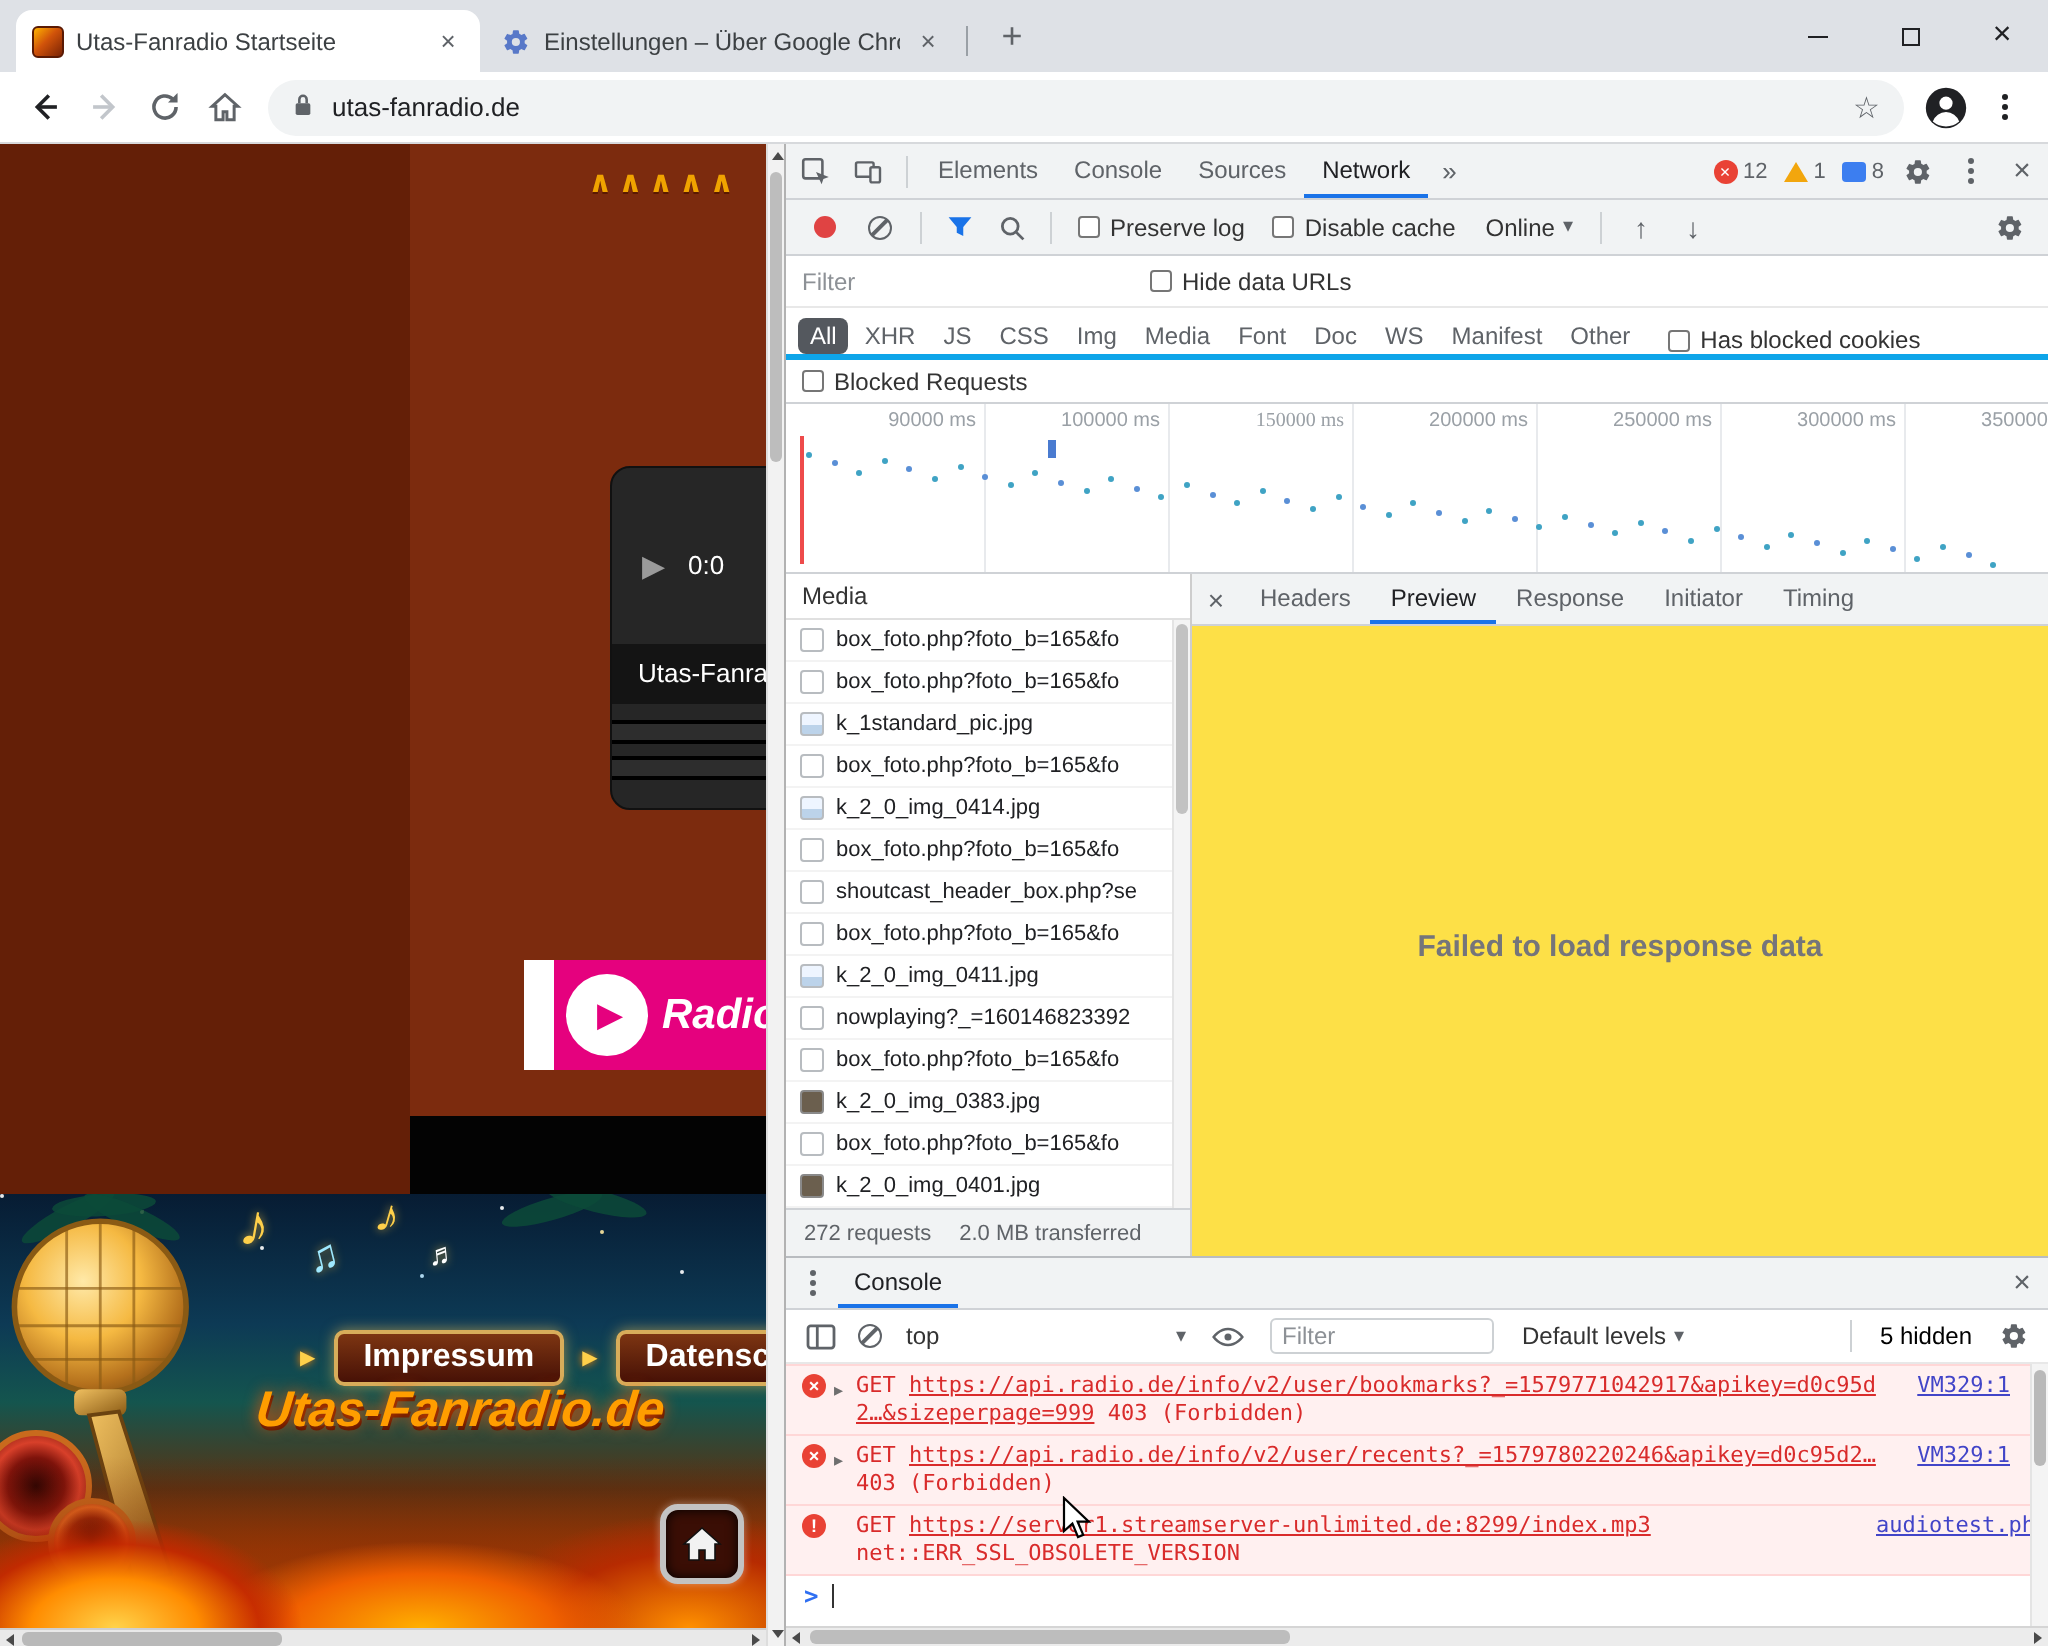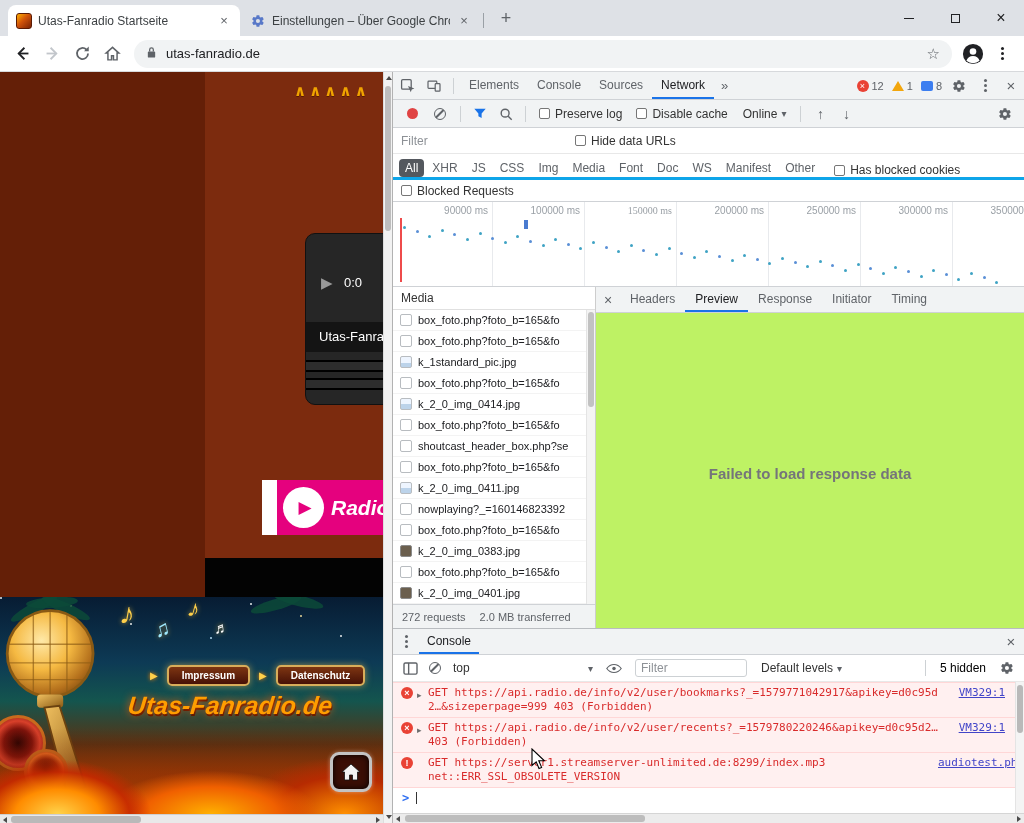--- a/index.html
+++ b/index.html
@@ -65,21 +65,21 @@
 .spk{position:absolute;border-radius:50%;border:3px solid #c96a1d}
 .spk1{left:-10px;top:118px;width:56px;height:56px;background:radial-gradient(circle,#2a0402 0%,#7e130b 40%,#d8402a 62%,#5a0e05 100%)}
 .spk2{left:24px;top:152px;width:44px;height:44px;background:radial-gradient(circle,#2a0402 0%,#9e2a08 45%,#e86a20 65%,#6a1405 100%)}
 .note{position:absolute;text-shadow:0 0 5px rgba(255,200,60,.7)}
 .note.n1{left:120px;top:0;font-size:30px;color:#ffd04a;transform:rotate(10deg)}
 .note.n2{left:154px;top:20px;font-size:21px;color:#9fe9ff;transform:rotate(-14deg)}
 .note.n3{left:188px;top:-2px;font-size:24px;color:#ffd04a;transform:rotate(16deg)}
 .note.n4{left:214px;top:22px;font-size:15px;color:#ffffff;transform:rotate(-6deg)}
 .blinks{position:absolute;left:150px;top:68px;display:flex;align-items:center;gap:9px;white-space:nowrap}
 .b-arrow{color:#ffd04a;font-size:10px;text-shadow:0 0 4px #f80}
-.bbtn{padding:3px 13px;border:2px solid #d8ad5a;border-radius:5px;background:linear-gradient(#82391384,#471106) #5a1c0a;background:linear-gradient(#7d3512,#471106);color:#fff;font-weight:bold;font-size:10px;box-shadow:0 0 7px rgba(255,200,80,.55)}
+.bbtn{padding:3px 13px;border:2px solid #d8ad5a;border-radius:5px;background:linear-gradient(#82391384,#471106) #5a1c0a;background:linear-gradient(#7d3512,#471106);color:#fff;font-weight:bold;font-size:16px;box-shadow:0 0 7px rgba(255,200,80,.55)}
 .site-logo{position:absolute;left:128px;top:94px;font-size:25px;font-weight:bold;font-style:italic;color:#ff9d00;white-space:nowrap;transform:skewX(-6deg);text-shadow:0 0 8px #ff5500,1px 2px 0 #4a1000}
 .flames{position:absolute;left:0;bottom:0;width:100%;height:86px;background:radial-gradient(ellipse 120px 70px at 15% 100%,#ffd34a 0%,#ff8c00 35%,rgba(200,40,0,.85) 60%,rgba(120,20,0,0) 78%),radial-gradient(ellipse 150px 60px at 55% 100%,#ffb000 0%,#f06000 45%,rgba(160,30,0,0) 72%),radial-gradient(ellipse 140px 75px at 90% 100%,#ff9000 0%,rgba(190,40,0,.8) 50%,rgba(120,20,0,0) 76%),linear-gradient(180deg,rgba(90,20,0,0),rgba(120,25,0,.65))}
 .home-btn{position:absolute;right:11px;bottom:22px;width:42px;height:40px;border-radius:9px;border:3px solid #c3c3c3;background:linear-gradient(#5a5a5a,#1f1f1f) border-box,#3a0e05;background:#3a0e05;box-shadow:inset 0 0 6px #000,0 0 4px rgba(255,255,255,.4);display:flex;align-items:center;justify-content:center}
 .page-hscroll{position:absolute;left:0;bottom:0;width:383px;height:9px;background:#e9e9e9;border-top:1px solid #cfcfcf}
 .hs-thumb{position:absolute;left:11px;top:1px;height:7px;background:#b9b9b9;border-radius:3px}
 .hs-arrow{position:absolute;top:0;width:10px;height:9px;display:flex;align-items:center;justify-content:center}
 .tri-l{width:0;height:0;border-top:3px solid transparent;border-bottom:3px solid transparent;border-right:4px solid #4a4a4a}
 .tri-r{width:0;height:0;border-top:3px solid transparent;border-bottom:3px solid transparent;border-left:4px solid #4a4a4a}
 .tri-u{width:0;height:0;border-left:3px solid transparent;border-right:3px solid transparent;border-bottom:4px solid #4a4a4a}
 .tri-d{width:0;height:0;border-left:3px solid transparent;border-right:3px solid transparent;border-top:4px solid #4a4a4a}
@@ -147,40 +147,40 @@
 .req-name{overflow:hidden}
 .req-vscroll{position:absolute;right:0;top:0;bottom:0;width:9px;background:#f4f4f4;border-left:1px solid #e4e4e4}
 .req-vthumb{position:absolute;left:1px;top:2px;width:6px;height:95px;background:#c2c2c2;border-radius:3px}
 .req-footer{flex:none;height:24px;border-top:1px solid #cfd2d6;background:#f1f3f4;display:flex;align-items:center;gap:14px;padding-left:9px;font-size:11px;color:#5f6368;white-space:nowrap}
 
 .detail-col{flex:1;display:flex;flex-direction:column;min-width:0}
 .detail-tabs{flex:none;height:26px;background:#f1f3f4;border-bottom:1px solid #cfd2d6;display:flex;align-items:center}
 .dt-close2{flex:none;width:24px;text-align:center;color:#5f6368;font-size:14px}
 .dtab{padding:0 10px;line-height:25px;color:#5f6368;font-size:12px}
 .dtab.active{color:#202124;box-shadow:inset 0 -2px 0 #1a73e8}
-.detail-body{flex:1;position:relative;background:#bef264}
+.detail-body{flex:1;position:relative;background:#fde047}
 .fail-msg{position:absolute;left:0;top:152px;width:100%;text-align:center;font-size:15px;font-weight:bold;color:#75757a}
 
 
 .console{flex:none;height:195px;display:flex;flex-direction:column;border-top:1px solid #b9bcc0}
 .cons-tabbar{flex:none;height:26px;background:#f1f3f4;border-bottom:1px solid #cfd2d6;display:flex;align-items:center}
 .cons-tab{padding:0 8px;line-height:25px;color:#202124;box-shadow:inset 0 -2px 0 #1a73e8;font-size:12px}
 .cons-toolbar{flex:none;height:27px;background:#fff;border-bottom:1px solid #e8e8e8;display:flex;align-items:center;padding:0 4px}
 .ctx-dd{flex:none;width:148px;display:flex;align-items:center;margin-left:6px;color:#333}
 .ctx-dd .caret{margin-left:auto;margin-right:8px}
 .cons-filter{flex:none;width:112px;height:18px;border:1px solid #cdd1d4;border-radius:3px;outline:none;font-family:"Liberation Sans",sans-serif;font-size:12px;color:#333;padding:0 5px;margin:0 8px}
 .cons-filter::placeholder{color:#8d9196}
 .hidden-count{color:#000000;white-space:nowrap;margin:0 8px}
 .cons-body{flex:1;position:relative;background:#fff;overflow:hidden}
 .cmsg{display:flex;align-items:flex-start;padding:3px 6px 3px 8px;background:#fff0f0;border-top:1px solid #ffd7d7;font-family:"DejaVu Sans Mono","Liberation Mono",monospace;font-size:11px;line-height:14px;color:#d92b2b}
 .cmsg.last{border-bottom:1px solid #ffd7d7}
 .cicon{flex:none;width:12px;height:12px;border-radius:50%;background:#e94235;color:#fff;font-size:9px;line-height:12px;text-align:center;margin-top:1px;font-family:"Liberation Sans",sans-serif;font-weight:bold}
 .cexp{flex:none;width:15px;padding-left:4px;color:#6e6e6e;font-size:9px;margin-top:2px;font-family:"Liberation Sans",sans-serif}
 .ctext{flex:none;width:510px;word-break:break-all}
-.curl{}
+.curl{text-decoration:underline}
 .csrc{margin-left:auto;padding-right:13px;color:#4245c8;text-decoration:underline;white-space:nowrap}
 .cprompt{display:flex;align-items:center;height:20px;padding-left:9px;font-family:"DejaVu Sans Mono","Liberation Mono",monospace;font-size:12px}
 .cprompt .chev{color:#2f6ff2;font-weight:bold;margin-right:7px}
 .ccursor{width:1px;height:12px;background:#333}
 .cons-vscroll{position:absolute;right:0;top:0;bottom:0;width:9px;background:#f4f4f4;border-left:1px solid #e4e4e4}
 .cons-vthumb{position:absolute;left:1px;top:3px;width:6px;height:48px;background:#b9b9b9;border-radius:3px}
 .cons-hscroll{flex:none;position:relative;height:10px;background:#ececec;border-top:1px solid #d5d5d5}
 .cons-hthumb{position:absolute;left:12px;top:1px;width:240px;height:7px;background:#bdbdbd;border-radius:3px}
 
 

